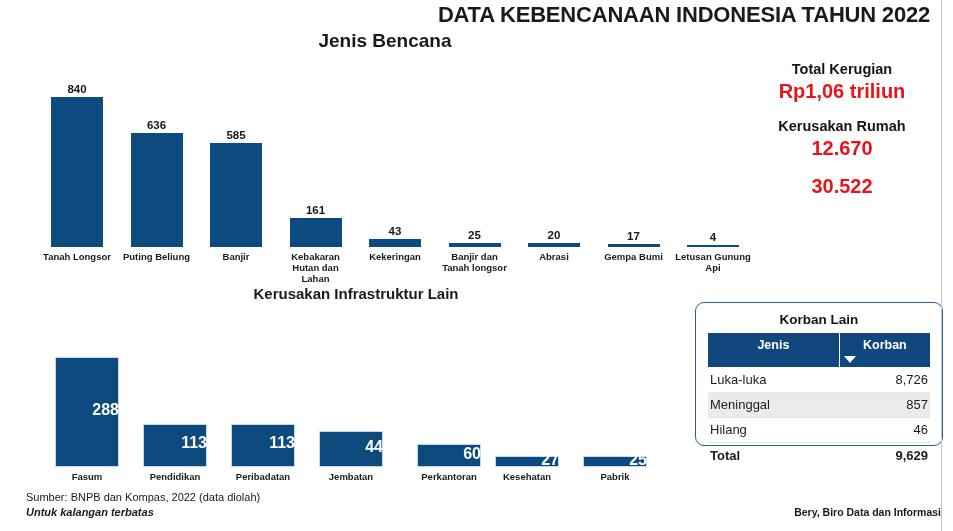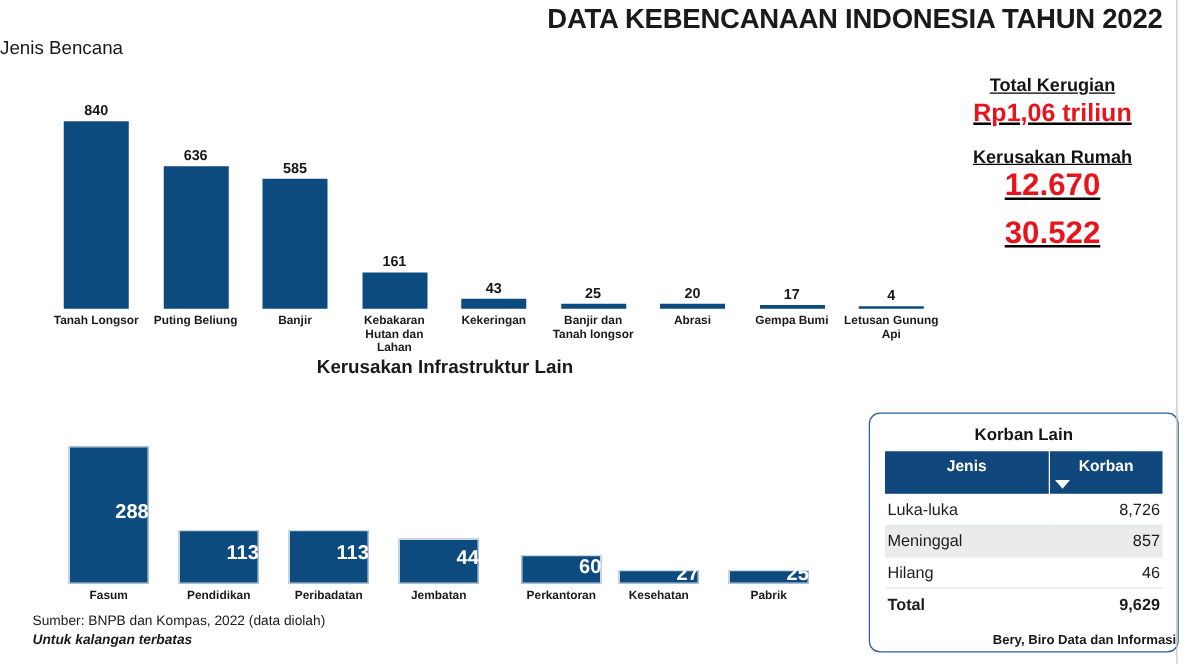--- a/index.html
+++ b/index.html
@@ -13,22 +13,22 @@
 
   
   .main-title {
     position: absolute; top: 2px; left: 0; width: 930px;
     text-align: right;
     font-size: 22px; font-weight: bold; color: #1a1a1a;
     letter-spacing: -0.2px;
   }
   .sub-title {
     position: absolute; top: 30px; left: 0; width: 770px;
-    text-align: left;
-    font-size: 15px; font-weight: normal; color: #1a1a1a;
+    text-align: center;
+    font-size: 19px; font-weight: bold; color: #1a1a1a;
   }
   .infra-title {
     position: absolute; top: 285px; left: 0; width: 712px;
     text-align: center;
     font-size: 15px; font-weight: bold; color: #1a1a1a;
   }
 
   
   .chart { position: absolute; }
   #chart-jenis { left: 0px; top: 50px; width: 770px; height: 235px; }
@@ -56,30 +56,30 @@
   .bar-label {
     position: absolute; left: -12px; width: calc(100% + 24px);
     font-size: 9.5px; font-weight: bold; color: #1a1a1a;
     text-align: center; line-height: 11px;
   }
   #chart-jenis .bar-label { top: 0; }
   #chart-infra .bar-label { top: 0; font-size: 9.5px; }
 
   
   #stats { position: absolute; left: 742px; top: 60px; width: 200px; text-align: center; }
-  .stat-block { margin-bottom: 13px; text-decoration: underline; }
+  .stat-block { margin-bottom: 13px; }
   .stat-label { font-size: 14.5px; font-weight: bold; color: #151515; line-height: 19px; }
   .stat-value { font-size: 20px; font-weight: bold; color: #e8141c; line-height: 25px; }
-  .stat-value.small { font-size: 25px; }
+  .stat-value.small { font-size: 20px; }
 
   
   #korban-box {
-    position: absolute; left: 695px; top: 302px; width: 248px; height: 192px;
+    position: absolute; left: 695px; top: 302px; width: 248px; height: 144px;
     border: 1.6px solid #2e5f96; border-radius: 9px;
-    background: #fff; padding: 6px 12px 0 12px; margin-top: 28px;
+    background: #fff; padding: 6px 12px 0 12px;
   }
   .korban-title {
     text-align: center; font-size: 13.5px; font-weight: bold;
     color: #151515; padding: 3px 0 6px 0;
   }
   .ktable { width: 100%; border-collapse: collapse; }
   .ktable thead th {
     background: #10477c; color: #fff;
     font-size: 12.5px; font-weight: bold;
     height: 34px; vertical-align: top; padding-top: 5px;

